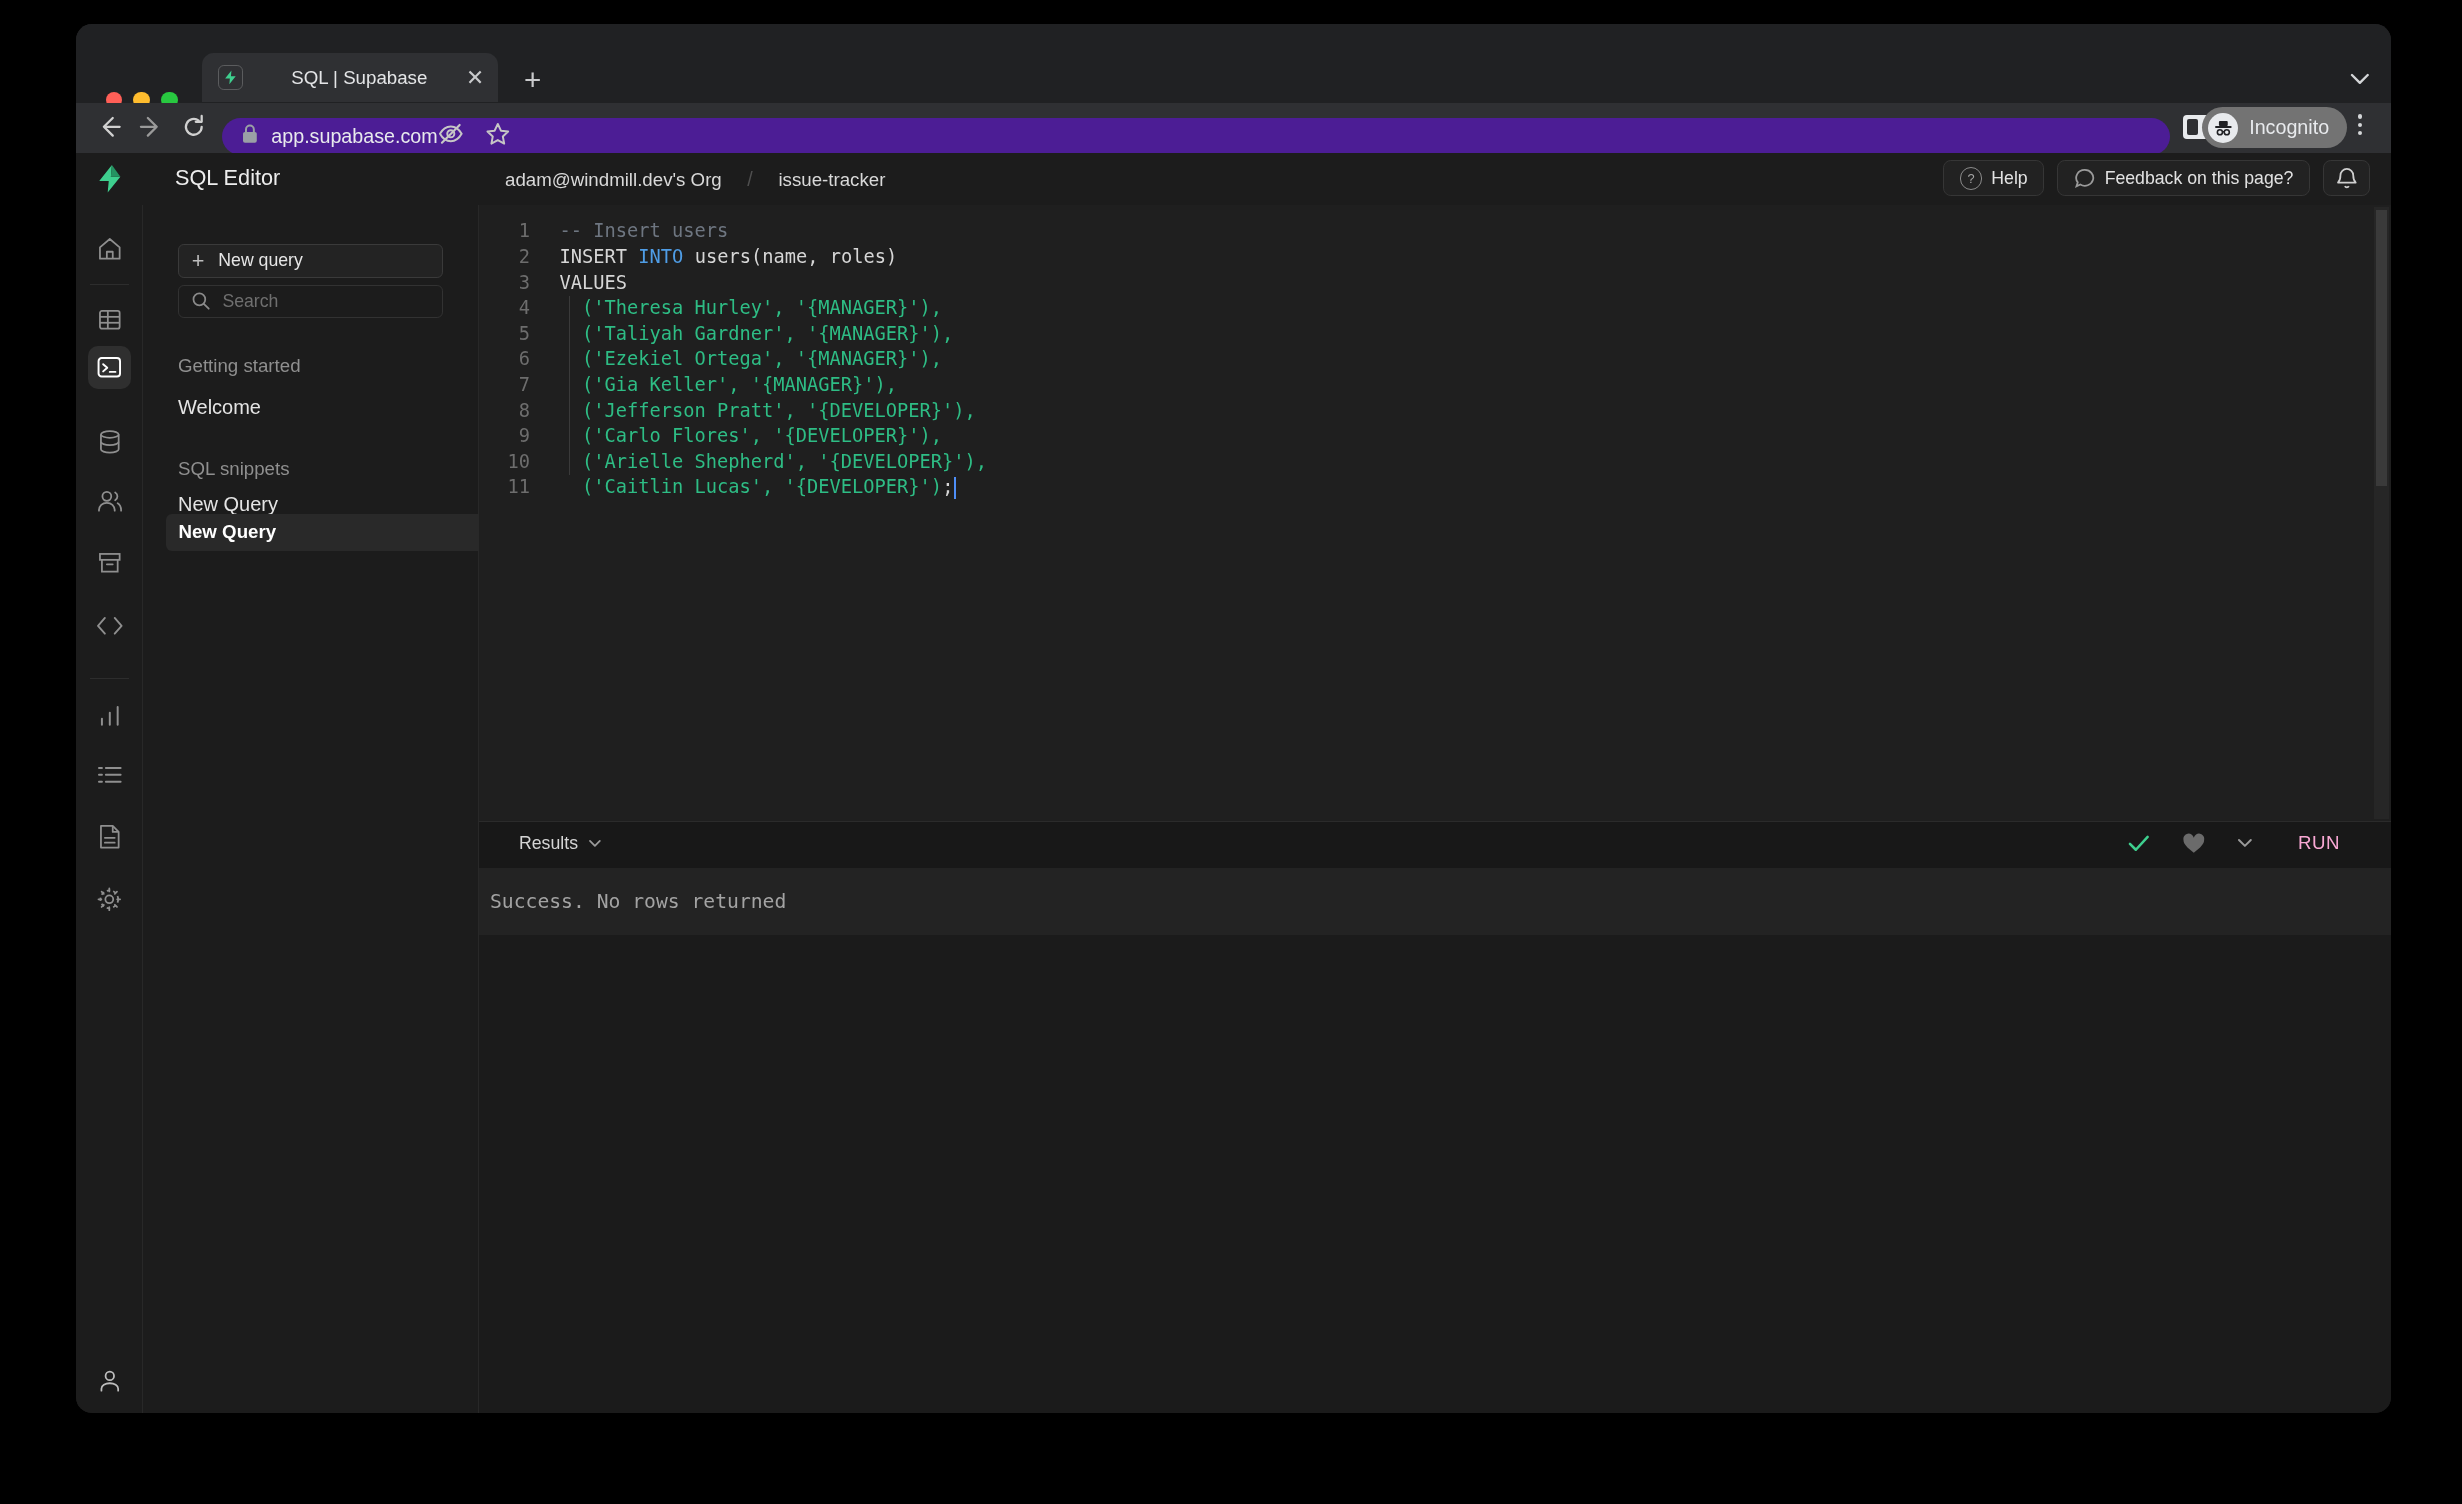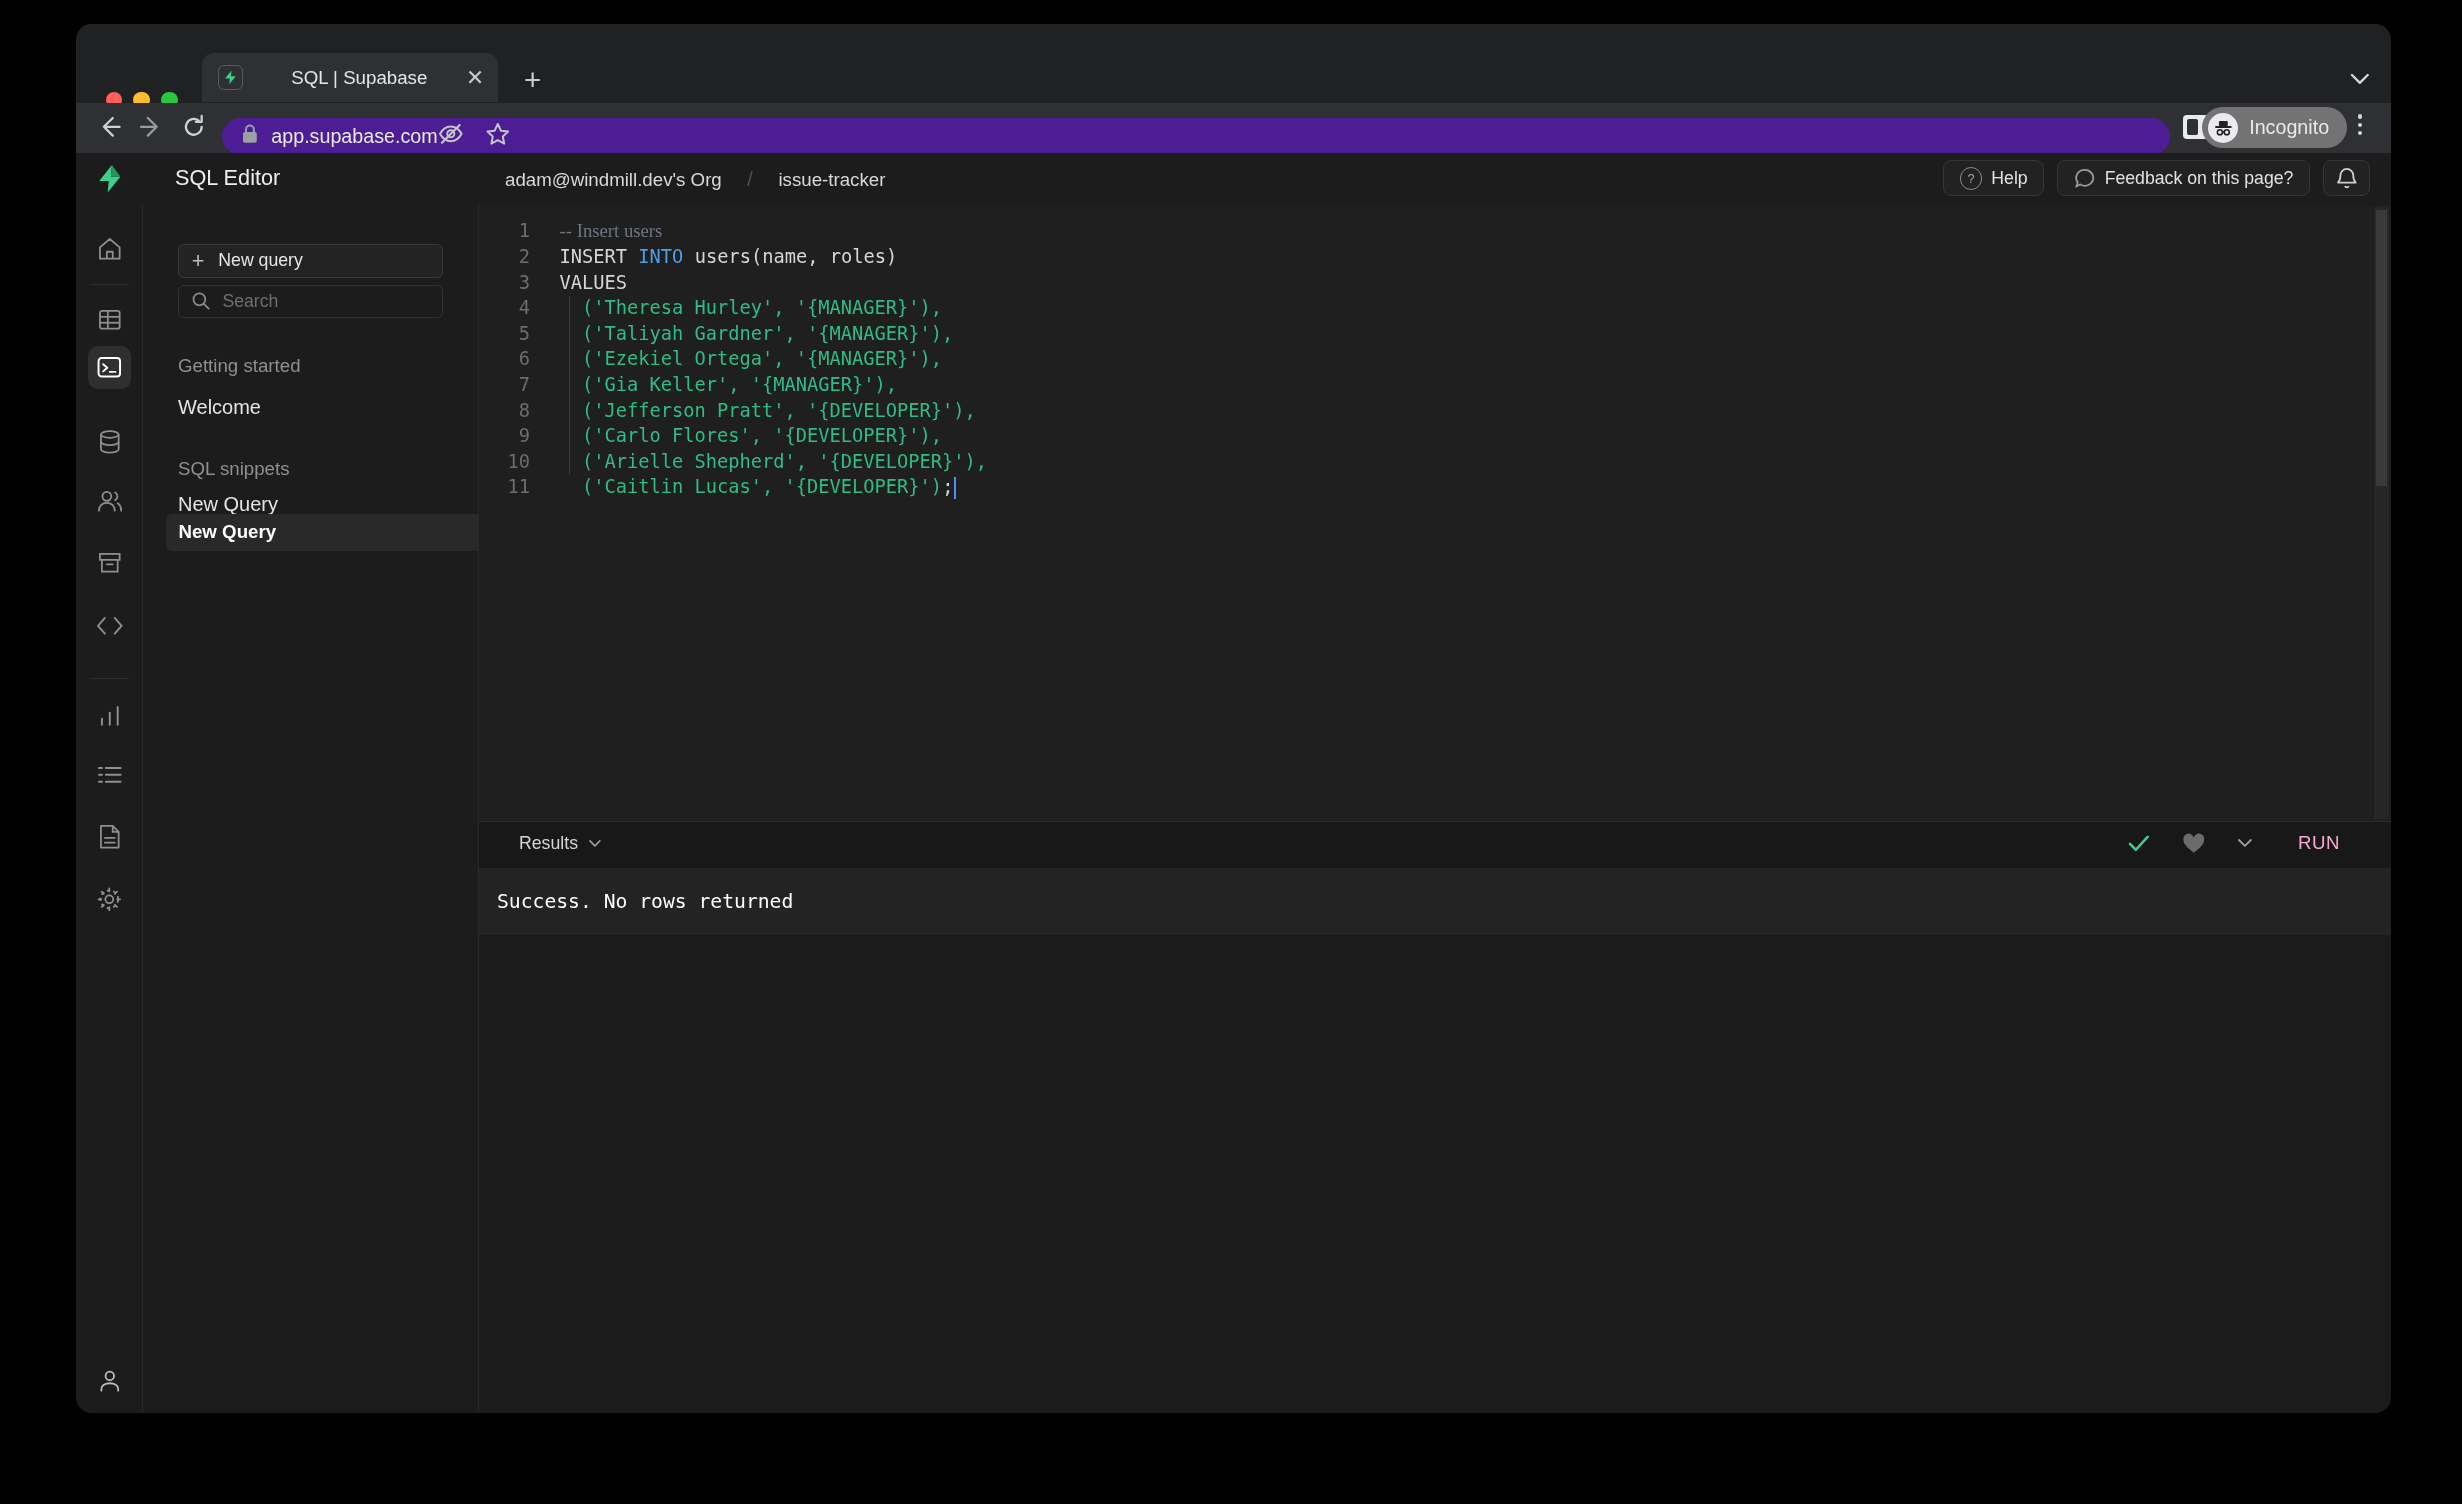--- a/index.html
+++ b/index.html
@@ -68,34 +68,34 @@
   .q-item{position:absolute;left:35px;color:#e4e4e4;font-size:20px;cursor:default;}
   #q-selected{position:absolute;left:22.7px;top:309px;width:358px;height:37px;background:#292929;border-radius:5.9px;
     display:flex;align-items:center;box-sizing:border-box;padding:0 13.8px 0 12.8px;}
   #q-selected .t{color:#ffffff;font-size:18.7px;font-weight:700;flex:1;}
   
   #editor{position:absolute;left:403px;top:181px;width:1912px;height:616px;background:#1f1f1f;}
   #code-lines{position:absolute;left:0;top:13.8px;width:100%;}
   .code-row{display:flex;height:25.6px;line-height:25.6px;font-family:"DejaVu Sans Mono",monospace;font-size:18.7px;}
   .code-row .gutter{width:51px;text-align:right;color:#6d6d6d;flex:0 0 auto;}
   .code-row .code-text{margin-left:29.6px;white-space:pre;}
-  .tok-plain{color:#d6d6d6;} .tok-comment{color:#6e7681;font-family:Liberation Serif, serif;} .tok-keyword{color:#4f9de6;text-align:right;} .tok-string{color:#2ebd85;}
+  .tok-plain{color:#d6d6d6;} .tok-comment{color:#6e7681;} .tok-keyword{color:#4f9de6;text-align:right;} .tok-string{color:#2ebd85;}
   .cursor{display:inline-block;width:2px;height:21.7px;background:#4e8ef7;vertical-align:middle;margin-left:1px;}
   #indent-guide{position:absolute;left:90px;top:91px;width:1px;height:179px;background:#3a3a3a;}
   #ed-scroll{position:absolute;right:2px;top:2px;width:14.8px;height:612px;background:#262626;}
   #ed-thumb{position:absolute;left:2px;top:3.9px;width:10.8px;height:276px;background:#3a3a3a;}
   
   #results-hdr{position:absolute;left:403px;top:797px;width:1912px;height:47px;background:#181818;
     border-top:1px solid #2b2b2b;}
   #results-dd{position:absolute;left:40px;top:11.8px;display:flex;align-items:center;gap:9.9px;color:#d5d5d5;font-size:17.7px;}
   #res-icons{position:absolute;right:51px;top:10.8px;display:flex;align-items:center;gap:31.5px;}
   #run-btn{color:#f9a8d4;font-size:18.7px;letter-spacing:0.5px;margin-left:13.8px;}
   #success-band{position:absolute;left:403px;top:844px;width:1912px;height:67px;background:#232323;
     display:flex;align-items:center;}
-  #success-band .msg{margin-left:18px;color:#ffffff;font-family:"DejaVu Sans Mono",monospace;font-size:19.7px;}
+  #success-band .msg{margin-left:11px;color:#a3a3a3;font-family:"DejaVu Sans Mono",monospace;font-size:19.7px;}
   #results-body{position:absolute;left:403px;top:911px;width:1912px;height:478px;background:#1b1b1b;}
 </style>
 </head>
 <body>
 
 <div id="window">
 
   <div id="tabstrip">
     <span class="traffic" style="left:29.6px;background:#ff5f57"></span>
     <span class="traffic" style="left:57px;background:#febc2e"></span>

